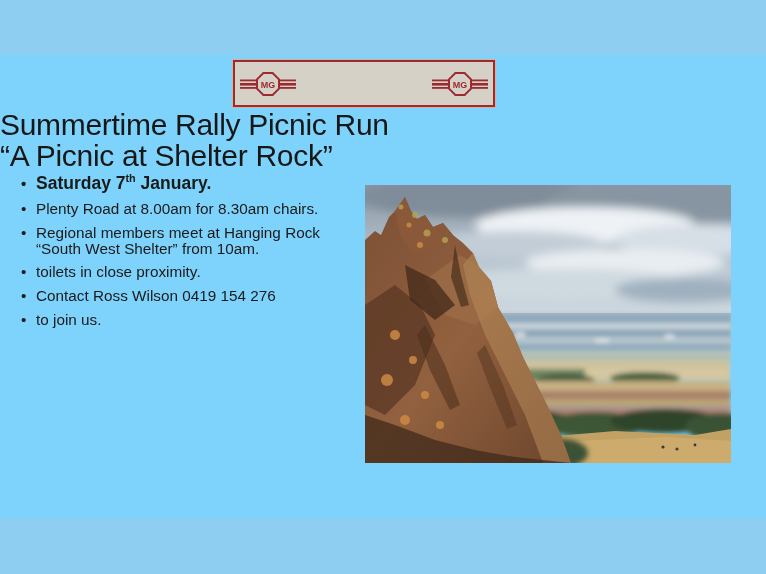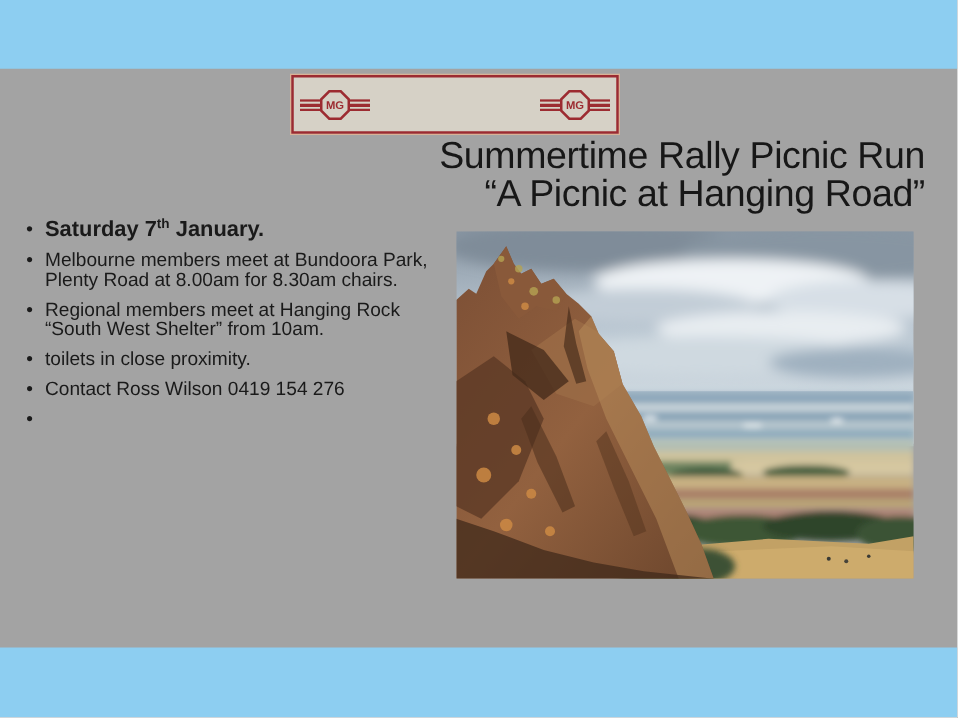--- a/index.html
+++ b/index.html
@@ -1,38 +1,38 @@
 <!DOCTYPE html>
 <html><head>
 <meta charset="utf-8">
 <style>
   html,body { margin:0; padding:0; background:#ffffff; }
   .slide {
     position:relative; width:766px; height:574px; overflow:hidden;
-    background:#a3a3a3; font-family:"Liberation Sans", sans-serif;
+    background:#7dd3fc; font-family:"Liberation Sans", sans-serif;
   }
   .bar { position:absolute; left:0; width:766px; background:#8DCEF1; }
   .bar.top { top:0; height:55px; }
   .bar.bottom { top:518px; height:56px; }
 
   
   .banner {
     position:absolute; left:233px; top:60px; width:262px; height:47px;
     box-sizing:border-box; background:#D6D1C6;
     border:2px solid #9C2B31; box-shadow:0 0 0 1px #D9B296;
     display:flex; align-items:center; justify-content:space-between;
     padding:0 5px;
   }
   .banner-text { flex:1; text-align:center; color:#9C2B31; line-height:1; }
   .banner-line1 { font-weight:bold; font-size:17px; letter-spacing:.3px; }
   .banner-line2 { font-weight:bold; font-size:10.5px; margin-top:2px; letter-spacing:.2px; }
   .mg-badge { flex:0 0 auto; }
 
   
-  .title-block { position:absolute; left:0; top:109px; width:740px; text-align:right; color:#171717; }
+  .title-block { position:absolute; left:0; top:109px; width:740px; text-align:left; color:#171717; }
   .title-line { font-size:30px; line-height:31px; letter-spacing:-.3px; white-space:nowrap; }
 
   
   .bullets { position:absolute; left:20px; top:174px; width:326px; margin:0; padding:0; list-style:none; color:#1a1a1a; }
   .bullets li { position:relative; padding-left:16px; margin-bottom:8px; font-size:15.3px; line-height:15.8px; }
   .bullets li::before { content:"\2022"; position:absolute; left:1px; top:0; }
   .bullets li.b-bold { font-weight:bold; font-size:17.5px; line-height:18px; margin-bottom:9px; }
   .bullets li.b-bold::before { font-size:15px; top:1px; }
   .bullets sup { font-size:62%; vertical-align:super; line-height:0; }
 
@@ -69,40 +69,40 @@
         <rect x="38" y="13" width="18" height="2.6"></rect>
         <rect x="38" y="17" width="18" height="1.8"></rect>
       </g>
       <polygon points="23.4,3 32.6,3 39,9.4 39,18.6 32.6,25 23.4,25 17,18.6 17,9.4" fill="#D6D1C6" stroke="#9C2B31" stroke-width="2"></polygon>
       <text x="28" y="17.5" text-anchor="middle" font-size="9" font-weight="bold" fill="#9C2B31">MG</text>
     </svg>
   </div>
 
   <div class="title-block">
     <div class="title-line">Summertime Rally Picnic Run</div>
-    <div class="title-line">“A Picnic at Hanging Road”</div>
+    <div class="title-line">“A Picnic at Shelter Rock”</div>
   </div>
 
   <ul class="bullets">
     <li class="b-bold"><span>Saturday 7</span><sup>th</sup><span> January.</span></li>
     <li>
-      <div>Melbourne members meet at Bundoora Park,</div>
       <div>Plenty Road at 8.00am for 8.30am chairs.</div>
     </li>
     <li>
       <div>Regional members meet at Hanging Rock</div>
       <div>“South West Shelter” from 10am.</div>
     </li>
     <li>
       <div>toilets in close proximity.</div>
     </li>
     <li>
       <div>Contact Ross Wilson 0419 154 276</div>
     </li>
     <li>
+      <div>to join us.</div>
     </li>
   </ul>
 
   <div class="photo">
     <svg viewBox="0 0 366 278" preserveAspectRatio="none">
       <defs>
         <linearGradient id="sky" x1="0" y1="0" x2="0" y2="1">
           <stop offset="0" stop-color="#8a97a4"></stop>
           <stop offset="0.45" stop-color="#b9c6d1"></stop>
           <stop offset="1" stop-color="#dde5ea"></stop>

